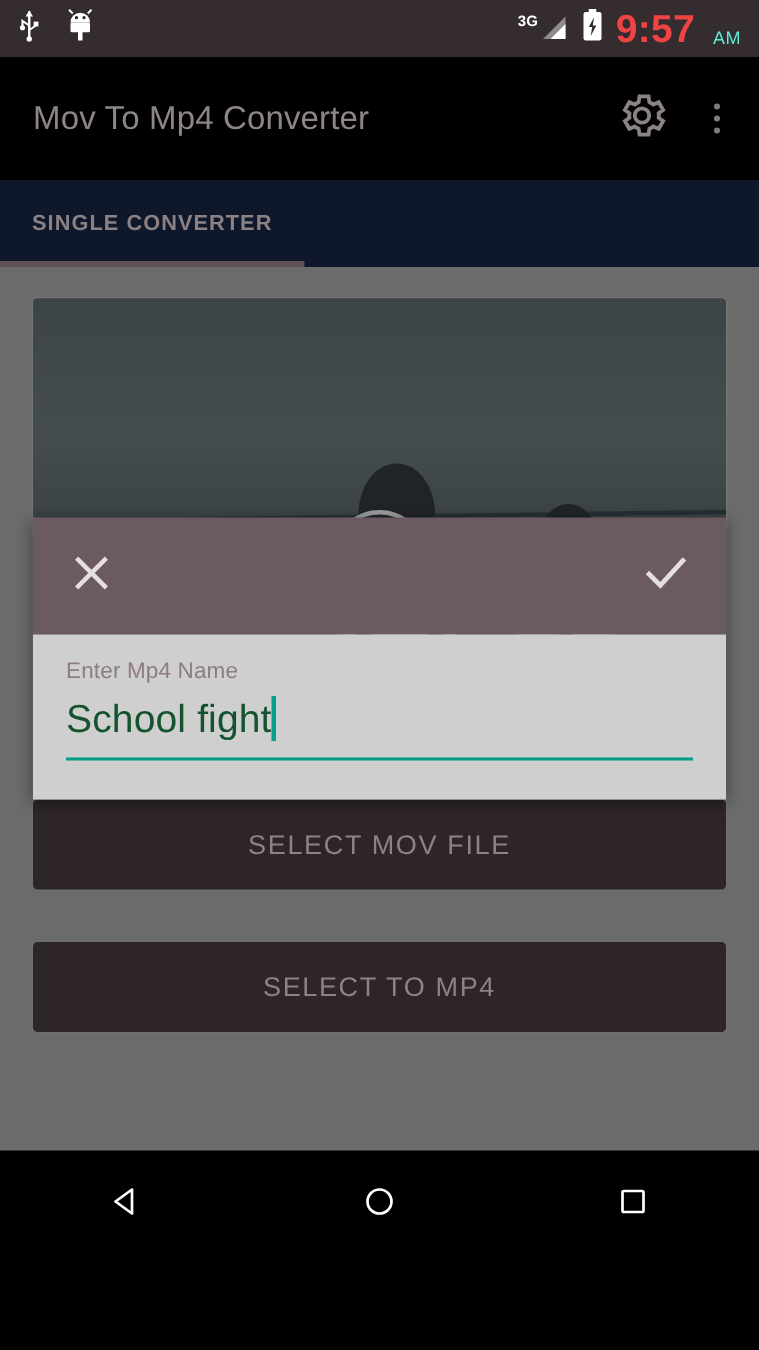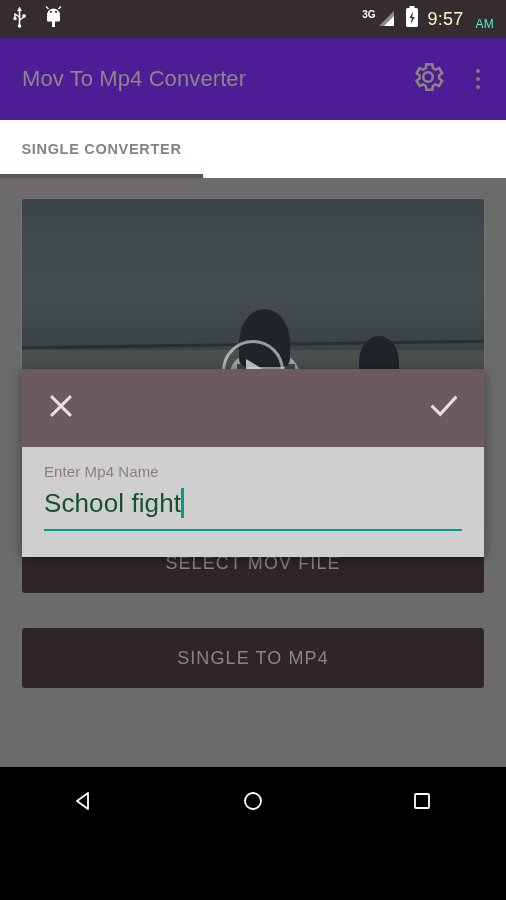--- a/index.html
+++ b/index.html
@@ -22,53 +22,53 @@
     width:506px; height:38px;
     background:#342c2f;
     display:flex; align-items:center;
     padding:0 12px;
     z-index:5;
   }
   .sb-left { display:flex; align-items:center; gap:18px; }
   .sb-right { margin-left:auto; display:flex; align-items:center; gap:9px; }
   .sb-icon { display:block; }
   .sb-time {
-    color:#fef9c3; font-size:18px; font-weight:400;
+    color:#ef4444; font-size:26px; font-weight:700;
     letter-spacing:0.2px; line-height:1;
   }
   .sb-ampm {
     color:#5eead4; font-size:12px; font-weight:400;
     letter-spacing:0.3px; line-height:1;
     margin-left:3px; align-self:flex-end; padding-bottom:2px;
   }
   .sig-wrap { display:flex; align-items:flex-end; gap:1px; }
   .sig-label { color:#fff; font-size:10px; line-height:1; margin-bottom:8px; font-weight:700; }
 
   
   .appbar {
     position:absolute; left:0; top:38px;
     width:506px; height:82px;
-    background:#4c1d95;
+    background:#000000;
     display:flex; align-items:center;
     padding:0 18px 0 22px;
     z-index:4;
   }
   .app-title {
     color:#8e8589; font-size:22px; font-weight:400;
     letter-spacing:0.1px; white-space:nowrap;
   }
   .appbar-actions { margin-left:auto; display:flex; align-items:center; gap:22px; }
   .dots { display:flex; flex-direction:column; gap:4px; align-items:center; padding:6px 8px; }
   .dots span { width:4px; height:4px; border-radius:50%; background:#847b7f; display:block; }
 
   
   .tabs {
     position:absolute; left:0; top:120px;
     width:506px; height:58px;
-    background:#ffffff;
+    background:#0f172a;
     display:flex; align-items:flex-end;
     overflow:hidden;
     z-index:4;
   }
   .tab {
     display:flex; align-items:center; justify-content:center;
     height:100%; white-space:nowrap;
     color:#8a8185; font-size:14.5px; font-weight:700;
     letter-spacing:0.7px;
   }
@@ -181,21 +181,20 @@
   }
   .btn-select  { top:354px; }
   .btn-convert { top:449px; }
 
   
   .dialog {
     position:absolute; left:22px; top:345px;
     width:462px;
     z-index:10;
     box-shadow:0 2px 10px rgba(0,0,0,0.45);
-    margin-top:24px;
   }
   .dlg-header {
     height:78px;
     background:#6c5a61;
     display:flex; align-items:center;
     padding:0 22px;
   }
   .dlg-body {
     background:#cfcfcf;
     padding:16px 22px 26px 22px;
@@ -320,21 +319,21 @@
         <div class="kid kid-b"></div>
         <div class="vdim"></div>
       </div>
       <div class="play-btn">
         <span class="tri"></span>
       </div>
       <div class="filename">I_will_beat_you.mov</div>
     </div>
 
     <div class="btn btn-select">SELECT MOV FILE</div>
-    <div class="btn btn-convert">SINGLE TO MP4</div>
+    <div class="btn btn-convert">SELECT TO MP4</div>
   </div>
 
   <div class="dialog">
     <div class="dlg-header">
       <span>
         <svg width="34" height="34" viewBox="0 0 24 24">
           <path d="M5 5 L19 19 M19 5 L5 19" stroke="#e6dfe2" stroke-width="2.1" fill="none"></path>
         </svg>
       </span>
       <span style="margin-left:auto;">

